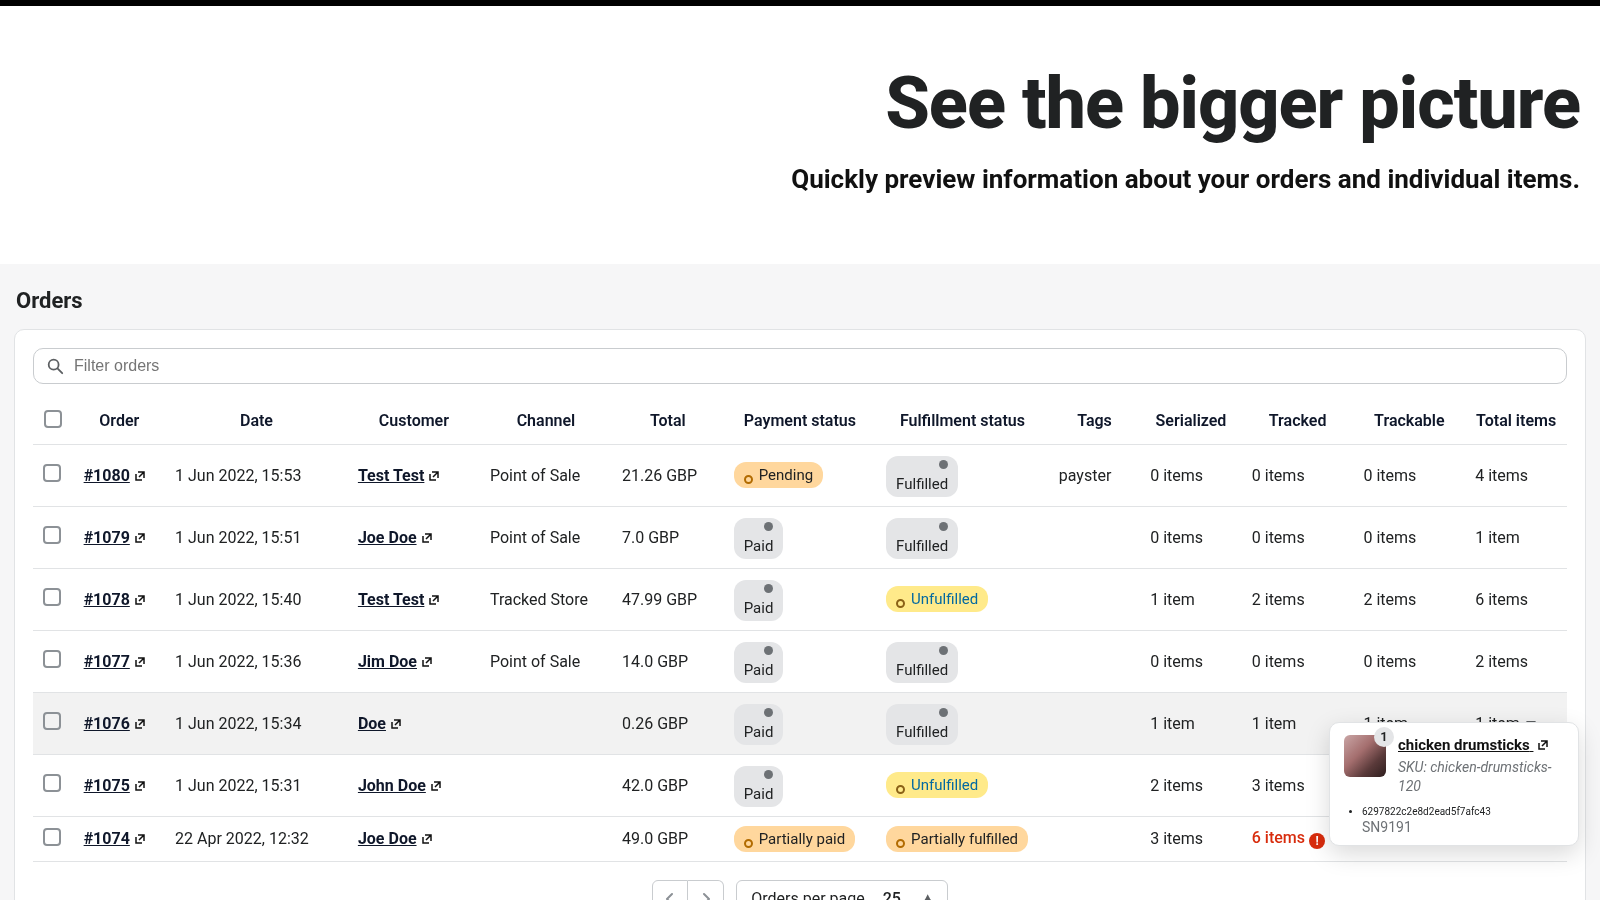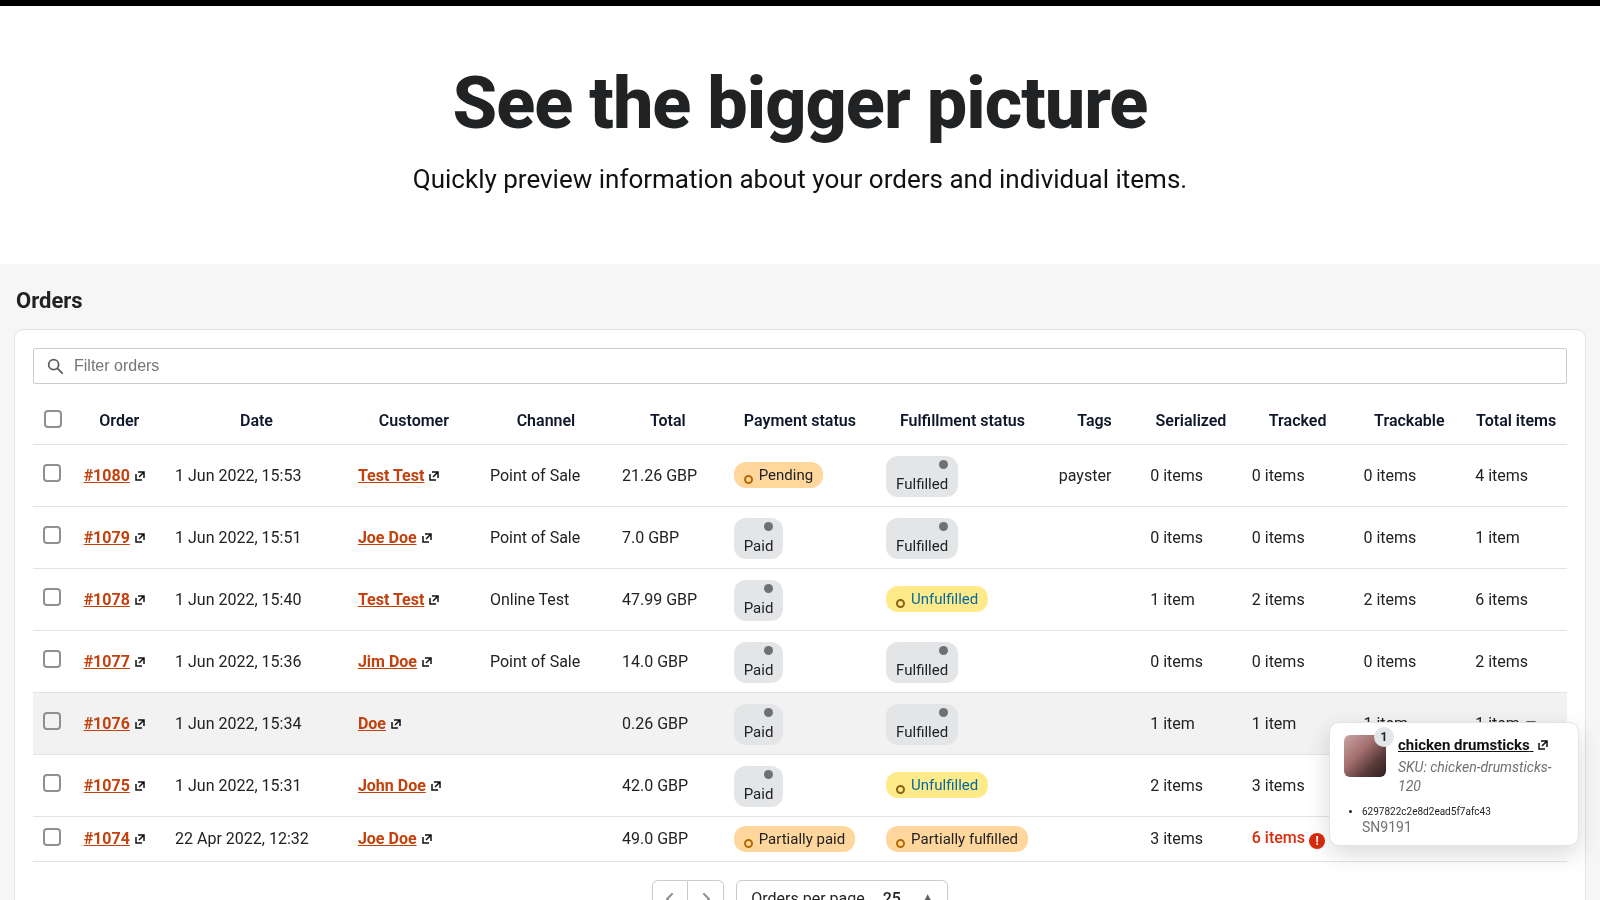--- a/index.html
+++ b/index.html
@@ -1,32 +1,32 @@
 <!DOCTYPE html>
 <html><head>
 <meta charset="utf-8">
 <style>
   * { box-sizing: border-box; margin: 0; padding: 0; }
   body { font-family: -apple-system, BlinkMacSystemFont, "Segoe UI", Roboto, Helvetica, Arial, sans-serif; background: #fff; color: #202223; width: 1600px; height: 900px; overflow: hidden; position: relative; }
   .top-bar { height: 6px; background: #000; }
-  .hero { text-align: center; padding: 60px 20px 70px; }
+  .hero { text-align: right; padding: 60px 20px 70px; }
   .hero h1 { font-size: 72px; font-weight: 800; letter-spacing: -1px; line-height: 1.05; }
-  .hero p { font-size: 26px; font-weight: 400; margin-top: 22px; color: #111; }
+  .hero p { font-size: 26px; font-weight: 700; margin-top: 22px; color: #111; }
   .panel-area { background: #f6f6f7; padding: 24px 14px 18px; }
   .panel-title { font-size: 22px; font-weight: 700; margin: 0 0 16px 2px; }
   .panel { background: #fff; border: 1px solid #e1e3e5; border-radius: 10px; padding: 18px 18px 14px; position: relative; }
-  .filter { display: flex; align-items: center; border: 1px solid #c9cccf; border-radius: 2px; padding: 8px 12px; gap: 10px; }
+  .filter { display: flex; align-items: center; border: 1px solid #c9cccf; border-radius: 10px; padding: 8px 12px; gap: 10px; }
   .filter svg { flex: 0 0 auto; }
   .filter input { border: none; outline: none; font-size: 16px; width: 100%; background: transparent; }
   table { width: 100%; border-collapse: collapse; margin-top: 14px; font-size: 16px; }
   th { text-align: center; font-weight: 600; color: #0f172a; padding: 12px 10px; border-bottom: 1px solid #e1e3e5; white-space: nowrap; }
   td { padding: 9px 10px; border-bottom: 1px solid #e1e3e5; white-space: nowrap; vertical-align: middle; }
   tbody tr.hl { background: #f2f2f2; }
   .chk { width: 18px; height: 18px; border: 2px solid #8c9196; border-radius: 4px; display: inline-block; }
-  a.link { color: #c2410c; text-decoration: underline; font-weight: 700; }
+  a.link { color: #0f172a; text-decoration: underline; font-weight: 700; }
   .ext-icon { display: inline-block; margin-left: 4px; vertical-align: -1px; }
   .badge { display: inline-flex; align-items: flex-end; gap: 6px; padding: 4px 10px; border-radius: 12px; font-size: 15px; }
   .badge .dot { width: 9px; height: 9px; border-radius: 50%; }
   .badge .ring { width: 9px; height: 9px; border-radius: 50%; border: 2px solid; background: transparent; }
   .b-gray { background: #e4e5e7; color: #202223; flex-direction: column; }
   .b-gray .dot { background: #6d7175; }
   .b-yellow { background: #ffea8a; color: #0369a1; }
   .b-yellow .ring { border-color: #8a6116; }
   .b-orange { background: #ffd79d; color: #202223; }
   .b-orange .ring { border-color: #b26b00; }
@@ -145,21 +145,21 @@
           </tr>
           <tr>
     <td><span class="chk"></span></td>
     <td><a href="#" class="link">#1078</a><svg class="ext-icon" width="12" height="12" viewBox="0 0 12 12">
                 <path d="M4 2h6v6M10 2 5 7M8 10H2V4" stroke="#111" stroke-width="1.5" fill="none"></path>
               </svg></td>
     <td>1 Jun 2022, 15:40</td>
     <td><a href="#" class="link">Test Test</a><svg class="ext-icon" width="12" height="12" viewBox="0 0 12 12">
                 <path d="M4 2h6v6M10 2 5 7M8 10H2V4" stroke="#111" stroke-width="1.5" fill="none"></path>
               </svg></td>
-    <td>Online Test</td>
+    <td>Tracked Store</td>
     <td>47.99 GBP</td>
     <td><span class="badge b-gray">
                 <span class="dot"></span>
                 <span>Paid</span>
               </span></td>
     <td><span class="badge b-yellow">
                 <span class="ring"></span>
                 <span>Unfulfilled</span>
               </span></td>
     <td></td>

